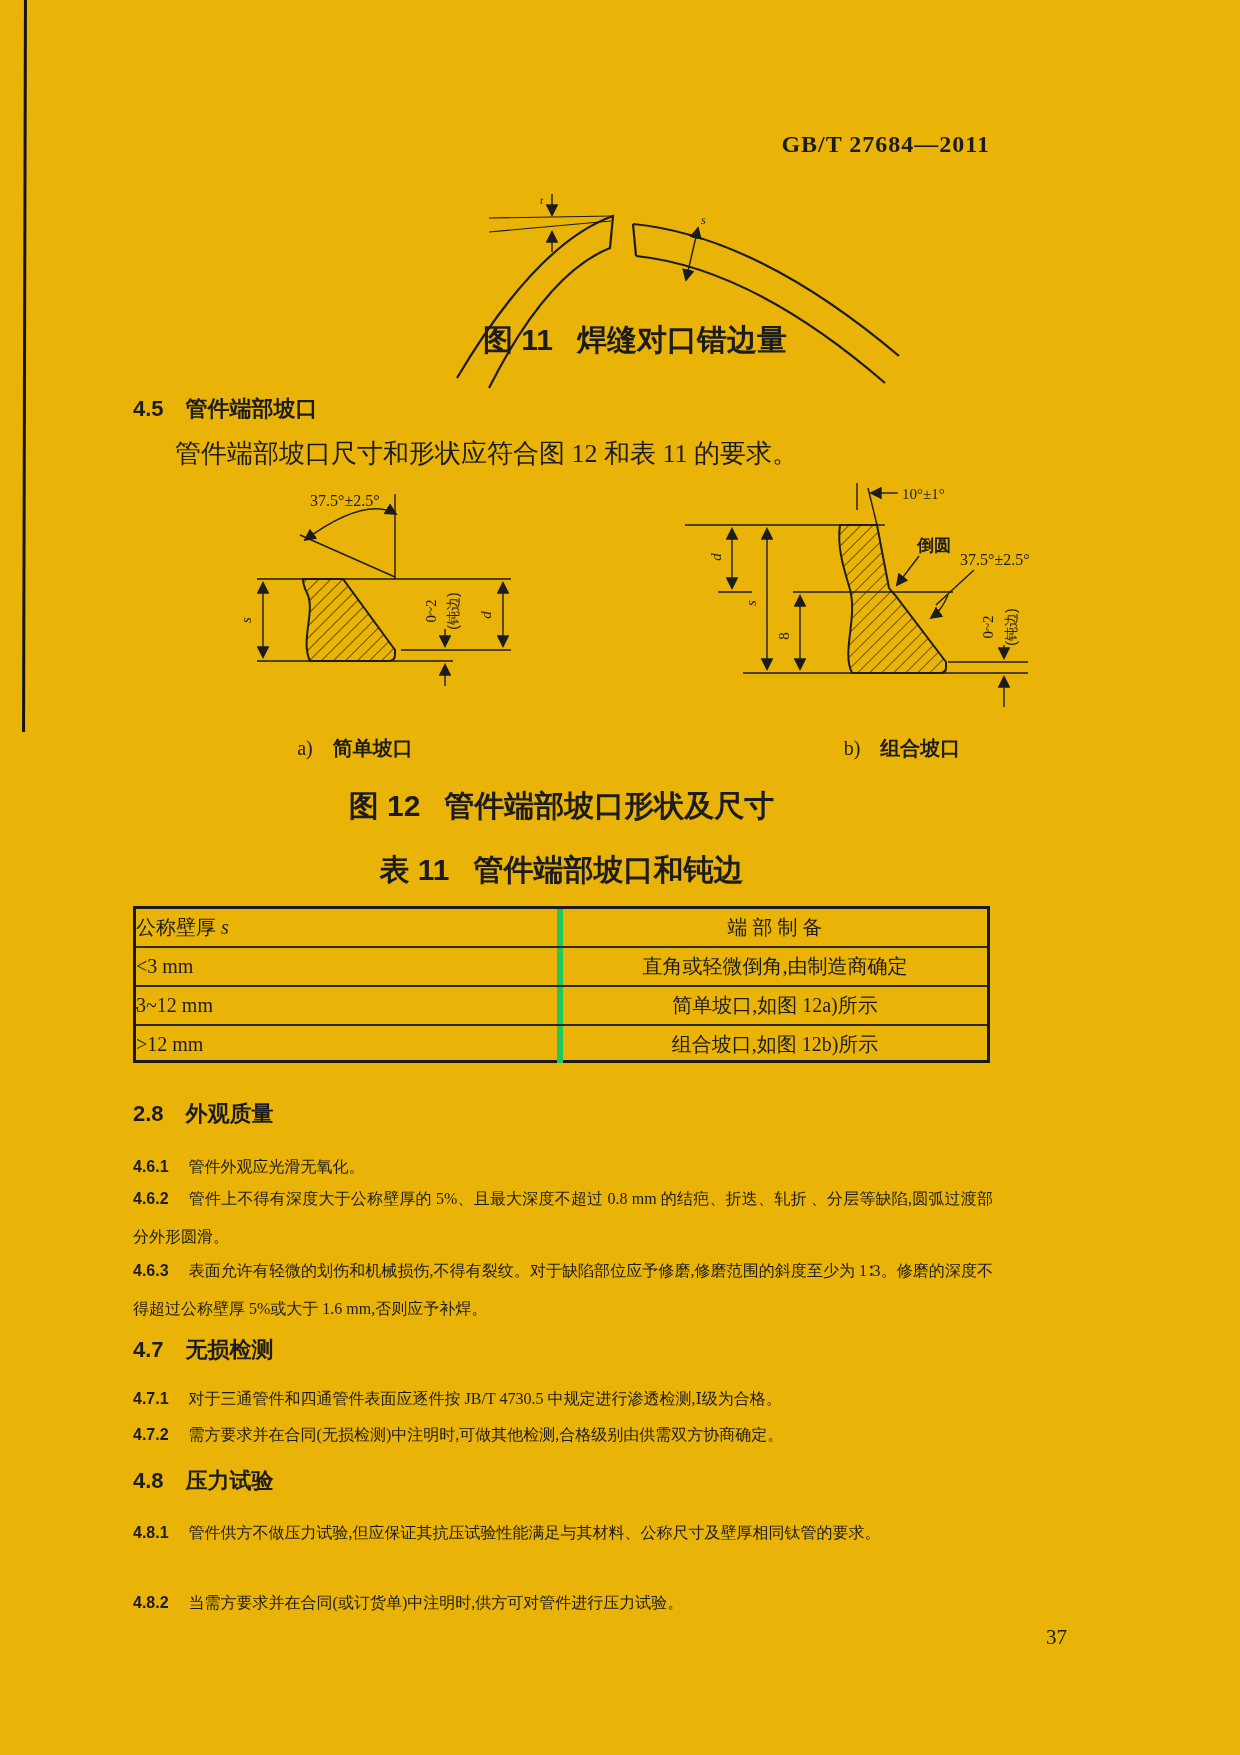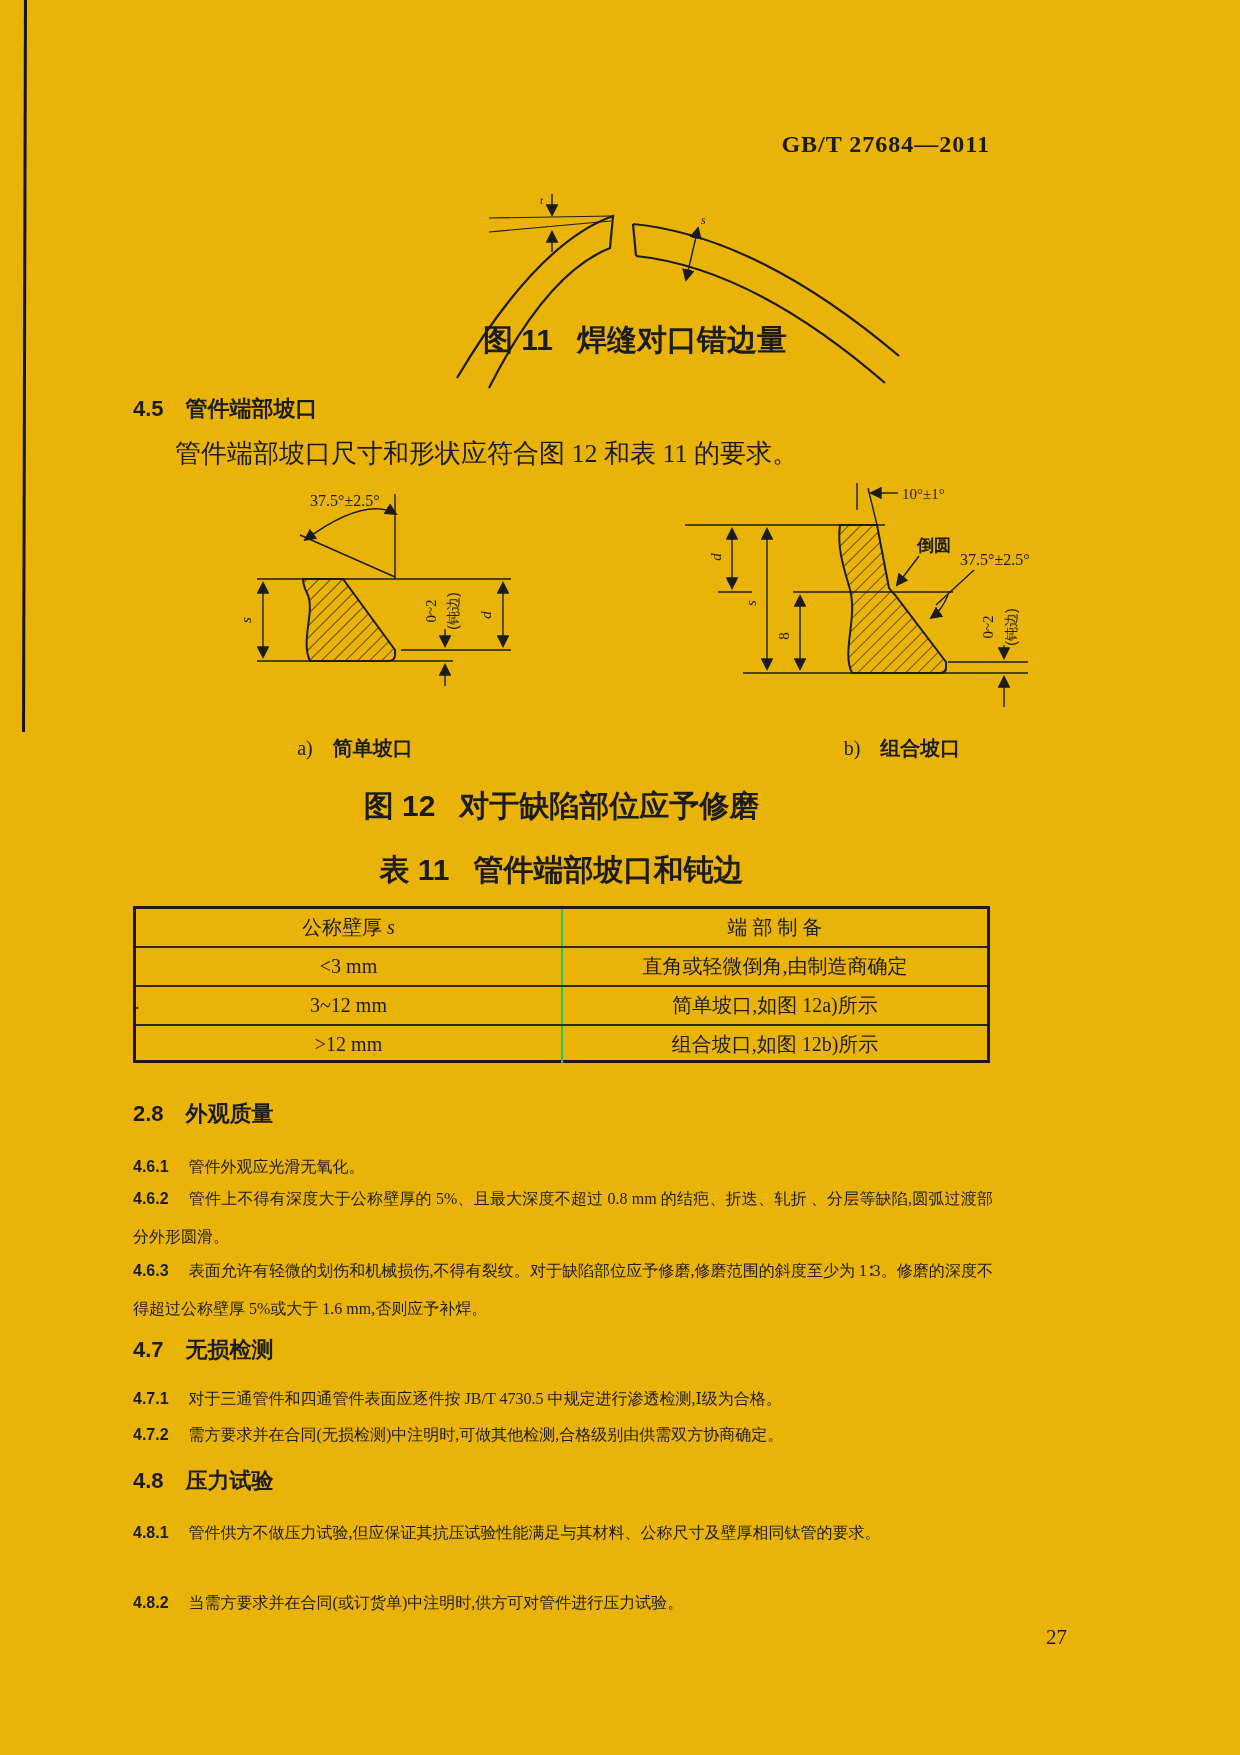--- a/index.html
+++ b/index.html
@@ -14,21 +14,21 @@
   .sub-cap{font-family:"Liberation Sans","DejaVu Sans",sans-serif;font-weight:bold;font-size:20px;text-align:center;white-space:nowrap;}
   .sub-cap .cap-label{margin-right:20px;font-weight:normal;font-family:"Liberation Serif",serif;}
   .sec-h{left:133px;width:860px;font-family:"Liberation Sans","DejaVu Sans",sans-serif;font-weight:bold;font-size:22px;line-height:30px;white-space:nowrap;}
   .sec-h .snum{margin-right:22px;}
   .body-line{left:175px;width:820px;font-size:26px;line-height:34px;}
   .clause{left:133px;width:860px;font-size:16px;line-height:38px;text-align:justify;}
   .clause .cnum{font-family:"Liberation Sans","DejaVu Sans",sans-serif;font-weight:bold;margin-right:20px;}
   .tbl{left:133px;top:906px;width:857px;height:157px;border:3px solid #1a1a1a;box-sizing:border-box;}
   .tbl .row{display:flex;height:39px;box-sizing:border-box;border-top:2px solid #2a2a2a;}
   .tbl .row.hd{border-top:none;height:37px;}
-  .tbl .c1{width:427px;border-right:2px solid #22c55e;box-sizing:border-box;display:flex;align-items:center;justify-content:center;}
+  .tbl .c1{width:427px;border-right:6px solid #22c55e;box-sizing:border-box;display:flex;align-items:center;}
   .tbl .c2{flex:1;display:flex;align-items:center;justify-content:center;}
   .tbl{font-size:20px;}
   .tbl .hd{font-size:20px;}
   .sp{white-space:pre;}
   .it{font-style:italic;}
   .pageno{left:1046px;top:1625px;font-size:21px;}
   .dot{font-size:18px;}
   svg{position:absolute;overflow:visible;}
   svg text{font-family:"Liberation Serif","DejaVu Serif",serif;fill:#1c1c1c;font-size:15px;}
   svg .cjk{font-family:"Liberation Sans","DejaVu Sans",sans-serif;}
@@ -155,21 +155,21 @@
   </svg>
 
   <div class="abs sub-cap" style="left:260px;top:735px;width:190px;">
     <span class="cap-label">a)</span><span>简单坡口</span>
   </div>
   <div class="abs sub-cap" style="left:807px;top:735px;width:190px;">
     <span class="cap-label">b)</span><span>组合坡口</span>
   </div>
 
   <div class="abs fig-cap" style="left:133px;top:786px;width:857px;">
-    <span class="cap-label">图 12</span><span>对于缺陷部位应予修磨</span>
+    <span class="cap-label">图 12</span><span>管件端部坡口形状及尺寸</span>
   </div>
 
   <div class="abs fig-cap" style="left:133px;top:850px;width:857px;">
     <span class="cap-label">表 11</span><span>管件端部坡口和钝边</span>
   </div>
 
   <div class="abs tbl">
     <div class="row hd">
       <div class="c1">
         <span>公称壁厚</span>&nbsp;<span class="it">s</span>
@@ -217,15 +217,15 @@
   <div class="abs sec-h" style="top:1466px;">
     <span class="snum">4.8</span><span>压力试验</span>
   </div>
   <div class="abs clause" style="top:1514px;">
     <span class="cnum">4.8.1</span><span>管件供方不做压力试验,但应保证其抗压试验性能满足与其材料、公称尺寸及壁厚相同钛管的要求。</span>
   </div>
   <div class="abs clause" style="top:1584px;">
     <span class="cnum">4.8.2</span><span>当需方要求并在合同(或订货单)中注明时,供方可对管件进行压力试验。</span>
   </div>
 
-  <div class="abs pageno">27</div>
+  <div class="abs pageno">37</div>
 
 </div>
 
 </body></html>

